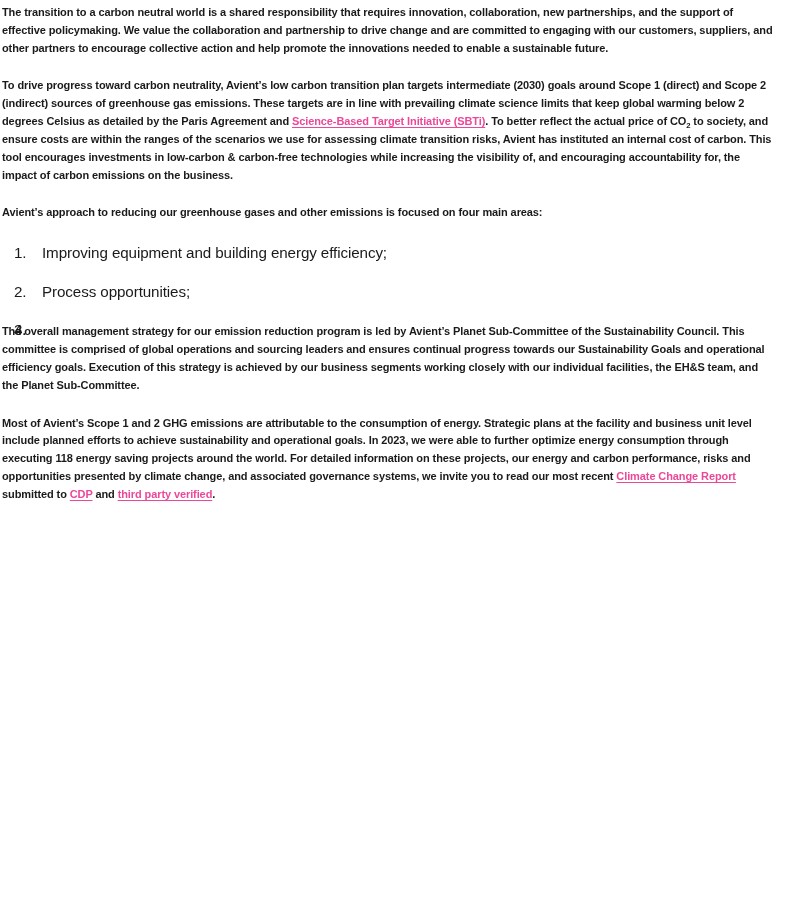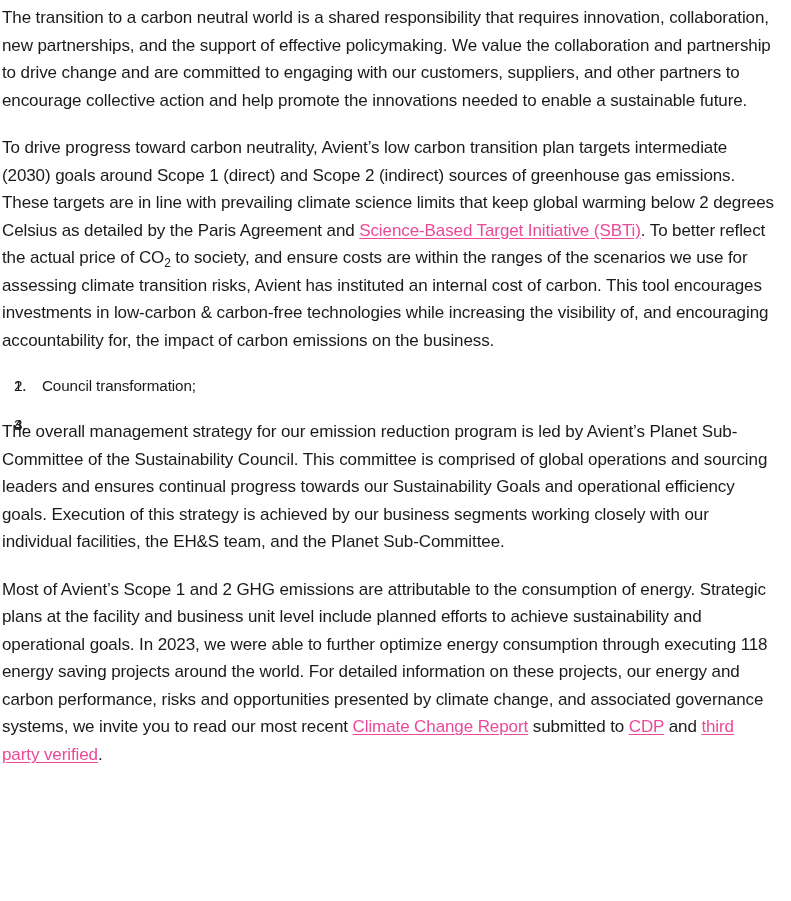--- a/index.html
+++ b/index.html
@@ -16,25 +16,26 @@
   }
   .page {
     width: 791px;
     height: 901px;
     box-sizing: border-box;
     padding: 4px 6px 0 2px;
     position: relative;
   }
   p.para {
     margin: 0 11px 20px 0;
-    font-size: 17px;
+    font-size: 11px;
     line-height: 1.62;
     letter-spacing: -0.1px;
     color: #1a1a1a;
     text-align: left;
+    font-weight: bold;
   }
   p.para.tight {
     margin-bottom: 19px;
   }
   .list {
     margin: 0 0 19px 0;
     padding: 0;
     list-style: none;
   }
   .list li {
@@ -65,24 +66,25 @@
 </style>
 </head>
 <body>
 
 <div class="page">
 
   <p class="para">The transition to a carbon neutral world is a shared responsibility that requires innovation, collaboration, new partnerships, and the support of effective policymaking. We value the collaboration and partnership to drive change and are committed to engaging with our customers, suppliers, and other partners to encourage collective action and help promote the innovations needed to enable a sustainable future.</p>
 
   <p class="para"><span>To drive progress toward carbon neutrality, Avient’s low carbon transition plan targets intermediate (2030) goals around Scope 1 (direct) and Scope 2 (indirect) sources of greenhouse gas emissions. These targets are in line with prevailing climate science limits that keep global warming below 2 degrees Celsius as detailed by the Paris Agreement and </span><a class="link" href="#">Science-Based Target Initiative (SBTi)</a><span>. To better reflect the actual price of CO</span><sub>2</sub><span> to society, and ensure costs are within the ranges of the scenarios we use for assessing climate transition risks, Avient has instituted an internal cost of carbon. This tool encourages investments in low-carbon &amp; carbon-free technologies while increasing the visibility of, and encouraging accountability for, the impact of carbon emissions on the business.</span></p>
 
+  <p class="para tight">Avient’s approach to reducing our greenhouse gases and other emissions is focused on four main areas:</p>
 
   <ol class="list">
-    <li><span class="num">1.</span></li>
-    <li><span class="num">2.</span><span>Council transformation;</span></li>
+    <li><span class="num">1.</span><span>Improving equipment and building energy efficiency;</span></li>
+    <li><span class="num">2.</span><span>Process opportunities;</span></li>
     <li><span class="num">3.</span></li>
     <li><span class="num">4.</span></li>
   </ol>
 
   <p class="para">The overall management strategy for our emission reduction program is led by Avient’s Planet Sub-Committee of the Sustainability Council. This committee is comprised of global operations and sourcing leaders and ensures continual progress towards our Sustainability Goals and operational efficiency goals. Execution of this strategy is achieved by our business segments working closely with our individual facilities, the EH&amp;S team, and the Planet Sub-Committee.</p>
 
   <p class="para"><span>Most of Avient’s Scope 1 and 2 GHG emissions are attributable to the consumption of energy. Strategic plans at the facility and business unit level include planned efforts to achieve sustainability and operational goals. In 2023, we were able to further optimize energy consumption through executing 118 energy saving projects around the world. For detailed information on these projects, our energy and carbon performance, risks and opportunities presented by climate change, and associated governance systems, we invite you to read our most recent </span><a class="link" href="#">Climate Change Report</a><span> submitted to </span><a class="link" href="#">CDP</a><span> and </span><a class="link" href="#">third party verified</a><span>.</span></p>
 
 </div>
 

